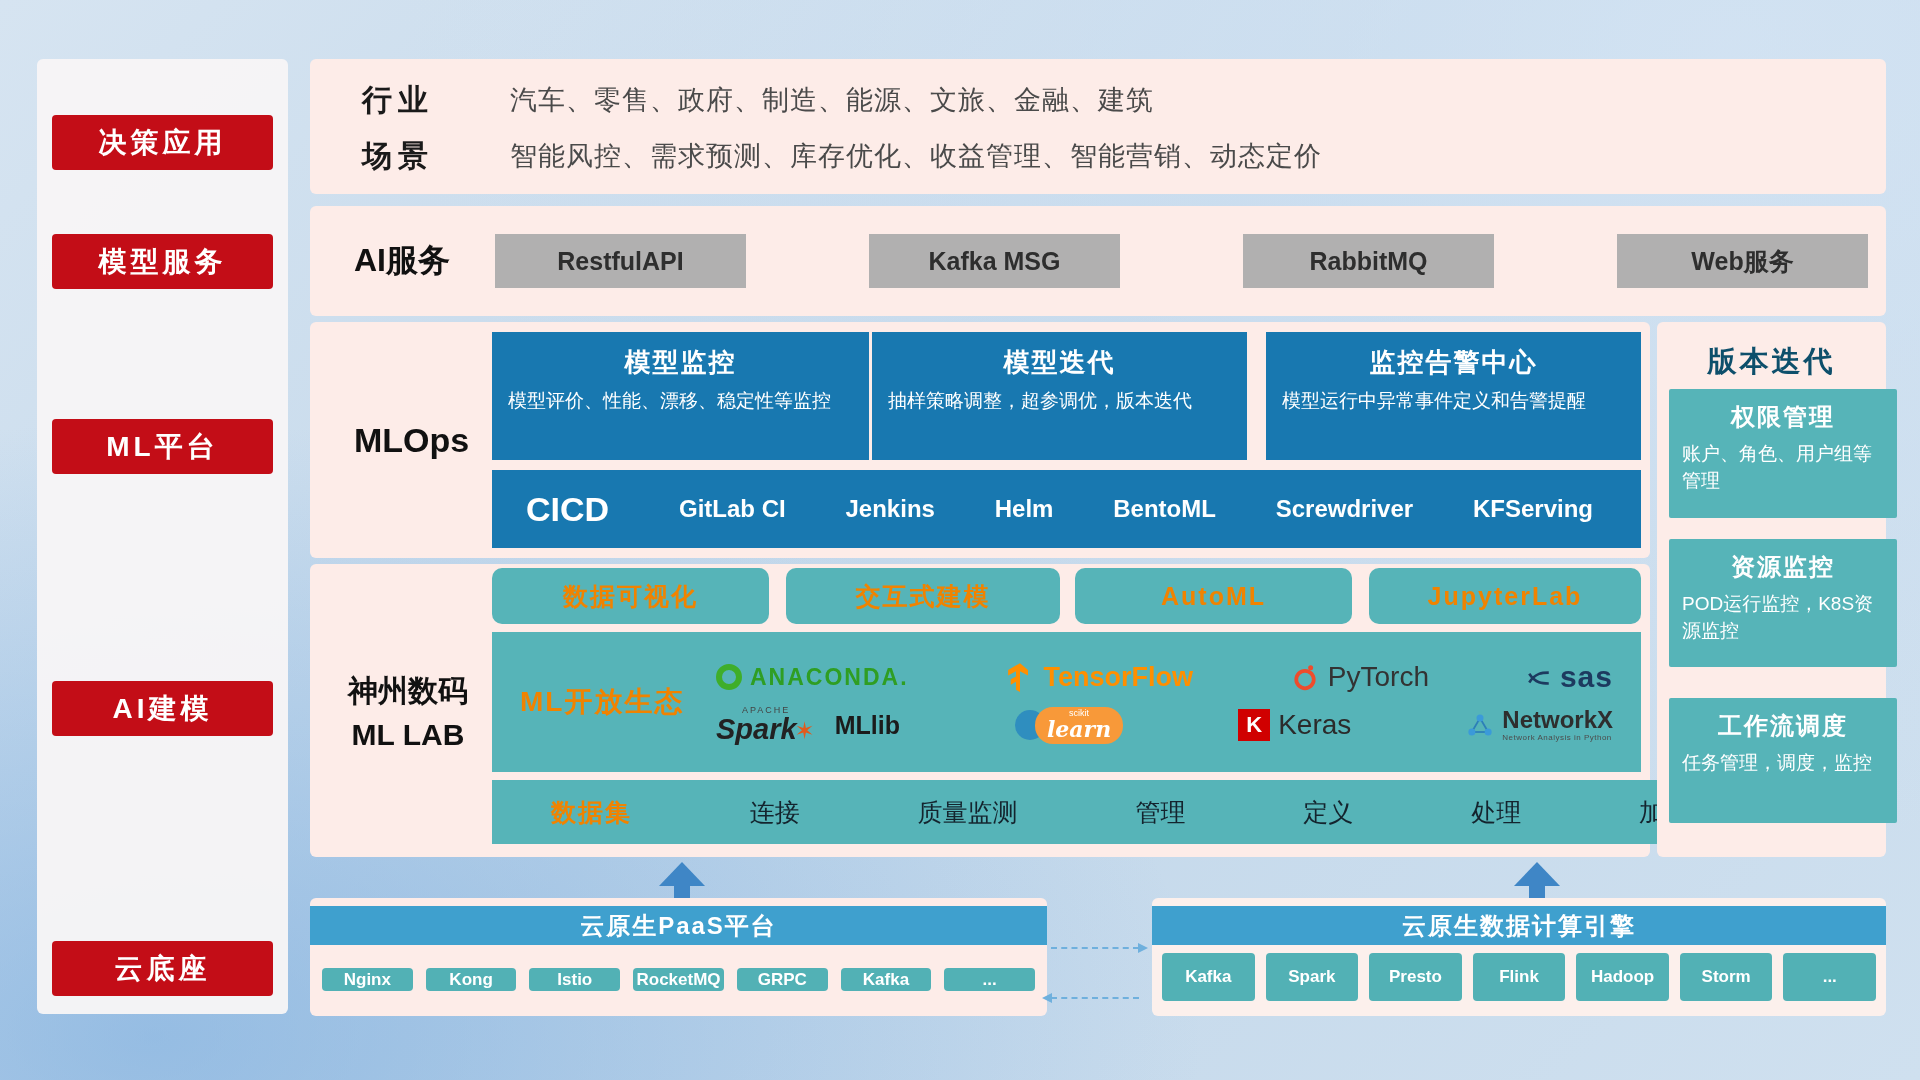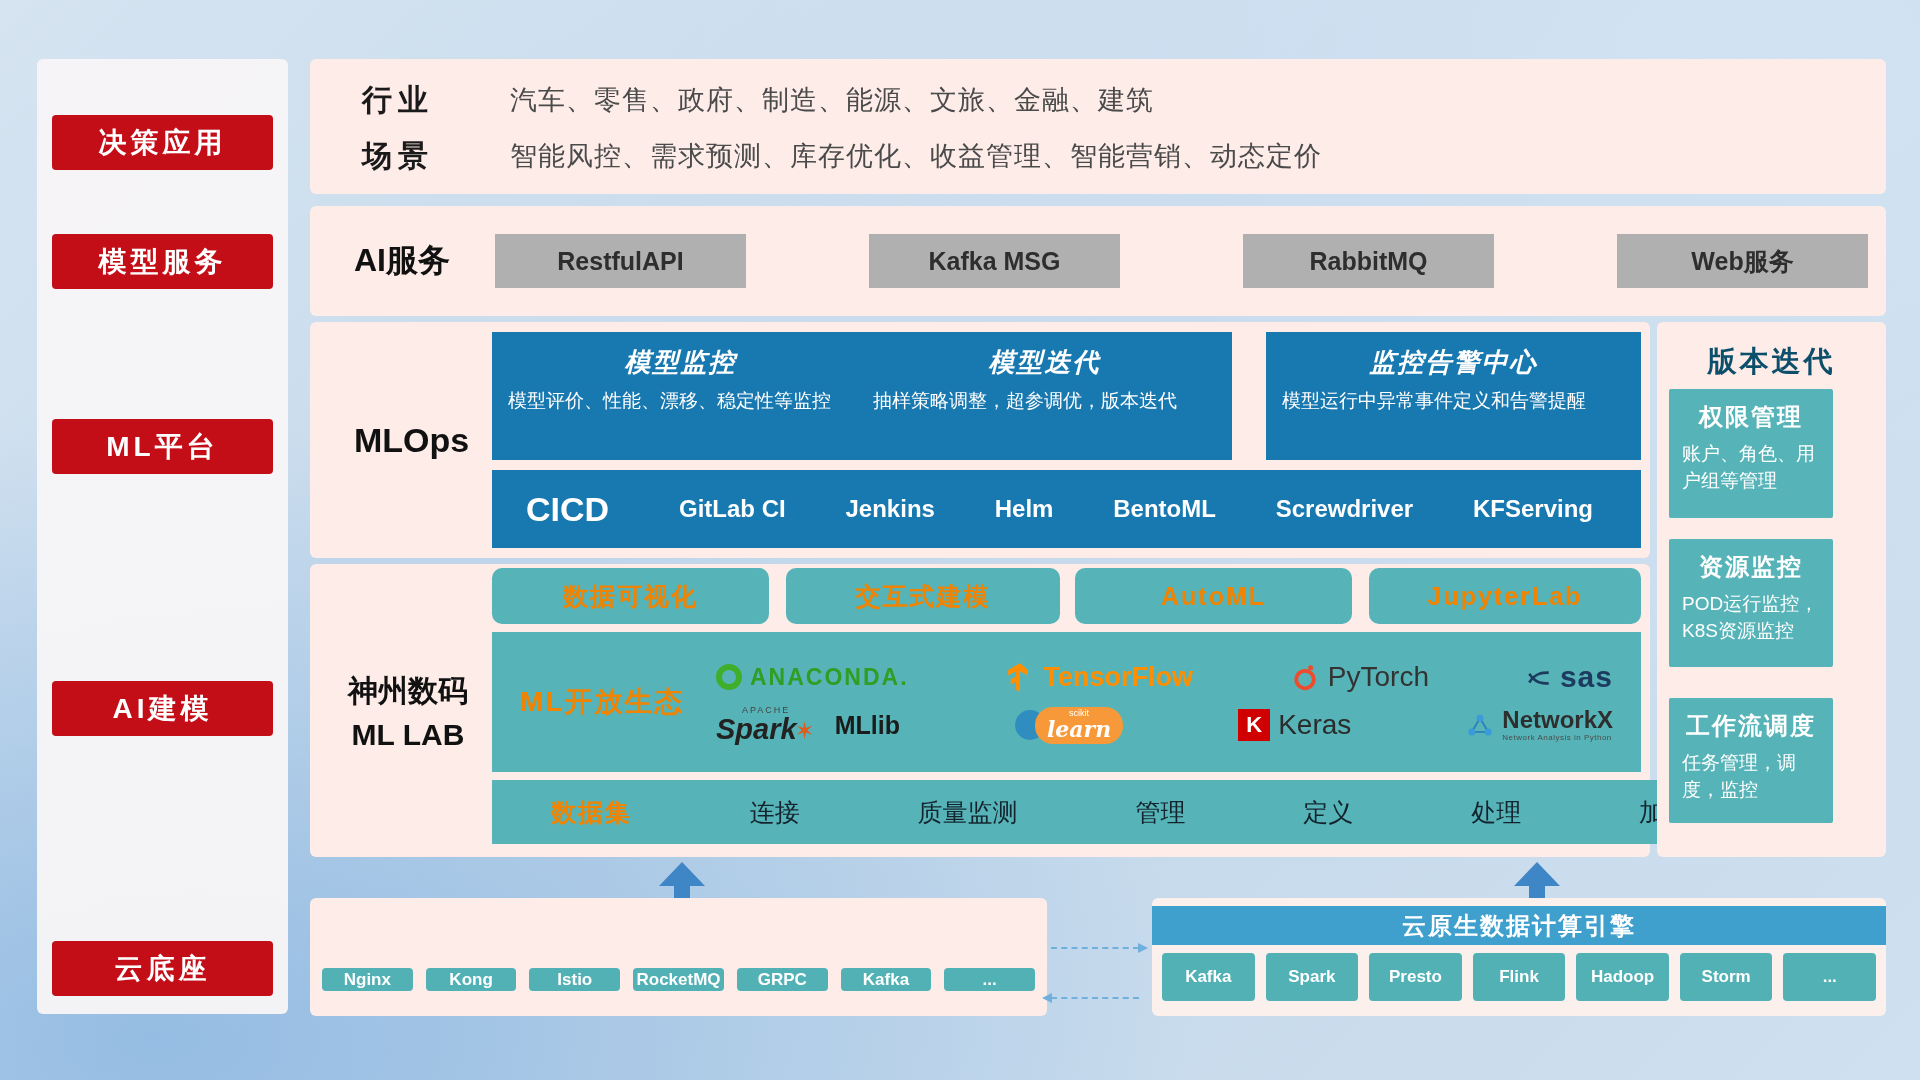--- a/index.html
+++ b/index.html
@@ -28,21 +28,21 @@
 
   
   .band-label { position:absolute; left:44px; top:0; bottom:0; display:flex; align-items:center;
     font-size:32px; font-weight:bold; color:#111; }
   .gray-btn { position:absolute; top:28px; width:251px; height:54px; background:#b1b0b0;
     color:#2e2e2e; font-size:25px; font-weight:bold;
     display:flex; align-items:center; justify-content:center; }
 
   
   .blue-card { position:absolute; top:10px; height:128px; background:#1878b0; color:#fff; }
-  .blue-card .t { text-align:center; font-size:26px; font-weight:bold; margin-top:13px; letter-spacing:2px;font-style:italic; }
+  .blue-card .t { text-align:center; font-size:26px; font-weight:bold; margin-top:13px; letter-spacing:2px; }
   .blue-card .d { font-size:19px; padding:8px 16px 0; line-height:1.4; }
   .cicd-bar { position:absolute; left:182px; top:148px; width:1149px; height:78px;
     background:#1878b0; color:#fff; display:flex; align-items:center; }
   .cicd-label { font-size:34px; font-weight:bold; margin-left:34px; }
   .cicd-items { flex:1; display:flex; justify-content:space-around; align-items:center;
     margin:0 18px 0 40px; font-size:24px; font-weight:bold; }
 
   
   .lab-label { position:absolute; left:10px; top:105px; width:176px; text-align:center;
     font-size:30px; font-weight:bold; color:#111; line-height:1.45; }
@@ -78,21 +78,21 @@
   .keras-k { width:32px; height:32px; background:#d00000; color:#fff; font-size:22px; font-weight:bold;
     display:flex; align-items:center; justify-content:center; }
   .keras-text { font-size:28px; color:#2b2b2b; }
   .nx-wrap { display:flex; flex-direction:column; line-height:1.1; }
   .nx-text { font-size:24px; font-weight:bold; color:#2e2e2e; }
   .nx-sub { font-size:8px; color:#4c4c4c; letter-spacing:0.5px; }
 
   
   .mon-title { position:absolute; top:20px; left:0; right:0; text-align:center;
     font-size:29px; font-weight:bold; color:#0d4f6b; letter-spacing:3px; }
-  .mon-card { position:absolute; left:12px; width:164px; background:#56b4b8; color:#fff; border-radius:2px; }
+  .mon-card { position:absolute; left:12px; width:228px; background:#56b4b8; color:#fff; border-radius:2px; }
   .mon-card .t { text-align:center; font-size:24px; font-weight:bold; margin-top:12px; letter-spacing:2px; }
   .mon-card .d { font-size:19px; padding:8px 13px 0; line-height:1.4; }
 
   
   .up-arrow { position:absolute; width:46px; }
   .up-arrow .tri { width:0; height:0; border-left:23px solid transparent;
     border-right:23px solid transparent; border-bottom:24px solid #3f86c6; }
   .up-arrow .stem { width:16px; height:20px; background:#3f86c6; margin:0 auto; }
   .bot-bar { position:absolute; left:0; top:8px; width:100%; height:39px; background:#3fa0ce;
     color:#fff; font-size:24px; font-weight:bold; letter-spacing:2px;
@@ -138,21 +138,21 @@
     <div class="gray-btn" style="left:933px">RabbitMQ</div>
     <div class="gray-btn" style="left:1307px">Web服务</div>
   </div>
 
   <div class="panel" style="left:310px;top:322px;width:1340px;height:236px">
     <div class="band-label" style="font-size:34px">MLOps</div>
     <div class="blue-card" style="left:182px;width:377px">
       <div class="t">模型监控</div>
       <div class="d">模型评价、性能、漂移、稳定性等监控</div>
     </div>
-    <div class="blue-card" style="left:547px;width:375px">
+    <div class="blue-card" style="left:562px;width:375px">
       <div class="t">模型迭代</div>
       <div class="d">抽样策略调整，超参调优，版本迭代</div>
     </div>
     <div class="blue-card" style="left:956px;width:375px">
       <div class="t">监控告警中心</div>
       <div class="d">模型运行中异常事件定义和告警提醒</div>
     </div>
     <div class="cicd-bar">
       <span class="cicd-label">CICD</span>
       <div class="cicd-items">
@@ -274,20 +274,21 @@
   <div class="up-arrow" style="left:659px;top:862px">
     <div class="tri"></div>
       <div class="stem"></div>
   </div>
   <div class="up-arrow" style="left:1514px;top:862px">
     <div class="tri"></div>
       <div class="stem"></div>
   </div>
 
   <div class="panel" style="left:310px;top:898px;width:737px;height:118px">
+    <div class="bot-bar">云原生PaaS平台</div>
     <div class="btn-row" style="top:55px;height:53px;padding:15px 12px;gap:13px">
       <div class="teal-btn">Nginx</div>
       <div class="teal-btn">Kong</div>
       <div class="teal-btn">Istio</div>
       <div class="teal-btn">RocketMQ</div>
       <div class="teal-btn">GRPC</div>
       <div class="teal-btn">Kafka</div>
       <div class="teal-btn">...</div>
     </div>
   </div>

